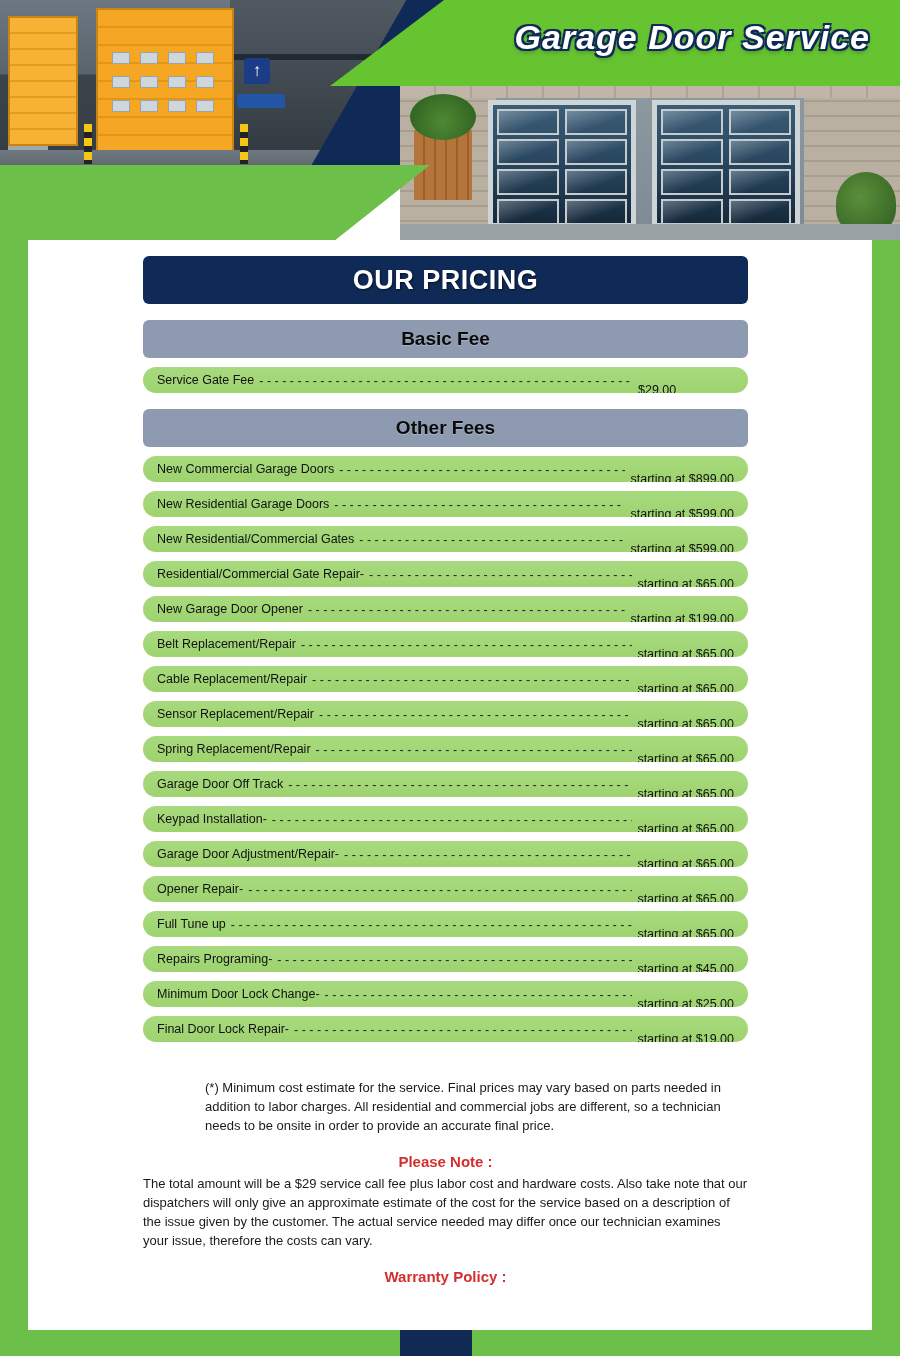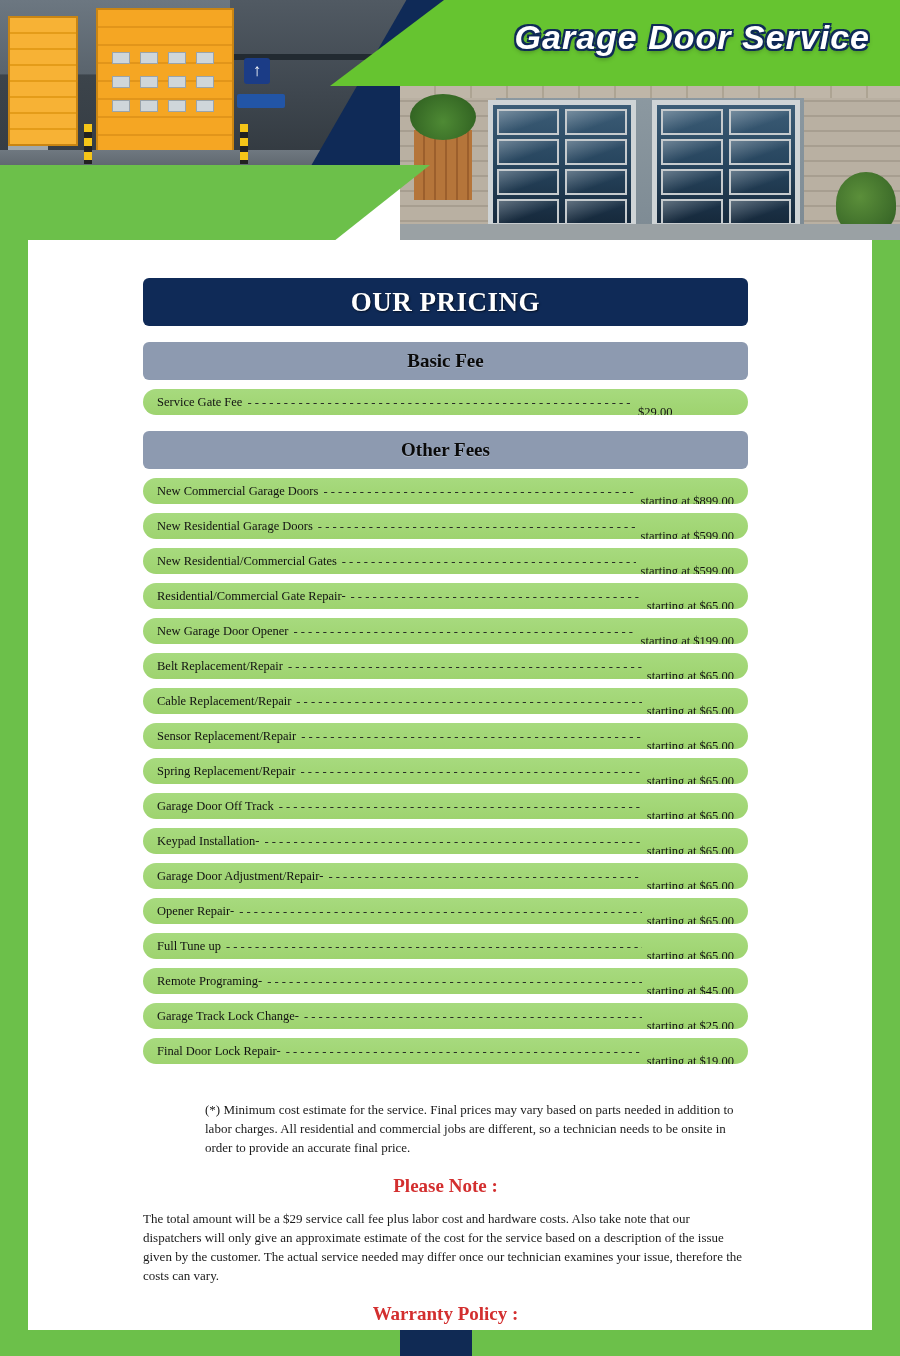--- a/index.html
+++ b/index.html
@@ -237,24 +237,23 @@
     left: 0; top: 165px;
     width: 430px; height: 75px;
     background: #6cc04a;
     clip-path: polygon(0 0, 100% 0, 78% 100%, 0 100%);
     z-index: 6;
   }
 
   
   .content {
     position: absolute;
-    left: 28px; top: 260px;
+    left: 28px; top: 238px;
     width: 835px;
     z-index: 7;
-    font-family: Liberation Serif, serif;
   }
 
   .title-bar {
     width: 605px;
     margin: 18px auto 0 auto;
     height: 48px;
     background: #0f2a57;
     border-radius: 6px;
     color: #fff;
     font-size: 27px;
@@ -314,25 +313,25 @@
     font-size: 13px;
     color: #1a1a1a;
     line-height: 19px;
   }
   .notes p { margin-bottom: 0; }
   .note-heading {
     color: #d32f2f;
     font-weight: bold;
     text-align: center;
     margin: 18px 0 2px 0;
-    font-size: 19px;
+    font-size: 15px;
   }
   .block-wide {
     width: 605px;
-    margin: 12px auto;
+    margin: 4px auto;
     font-size: 13px;
     line-height: 19px;
     color: #1a1a1a;
     padding-left: 0;
   }
   .warranty-line {
     width: 605px;
     margin: 0 auto;
     text-align: center;
     font-size: 13px;
@@ -493,26 +492,26 @@
       <span class="label">Opener Repair-</span>
       <span class="dots">- - - - - - - - - - - - - - - - - - - - - - - - - - - - - - - - - - - - - - - - - - - - - - - - - - - - - - - - - - - - - - - - - -</span>
       <span class="price">starting at $65.00</span>
     </div>
     <div class="row">
       <span class="label">Full Tune up</span>
       <span class="dots">- - - - - - - - - - - - - - - - - - - - - - - - - - - - - - - - - - - - - - - - - - - - - - - - - - - - - - - - - - - - - - - - - -</span>
       <span class="price">starting at $65.00</span>
     </div>
     <div class="row">
-      <span class="label">Remote Programing-</span>
+      <span class="label">Repairs Programing-</span>
       <span class="dots">- - - - - - - - - - - - - - - - - - - - - - - - - - - - - - - - - - - - - - - - - - - - - - - - - - - - - - - - - - - - - - - - - -</span>
       <span class="price">starting at $45.00</span>
     </div>
     <div class="row">
-      <span class="label">Garage Track Lock Change-</span>
+      <span class="label">Minimum Door Lock Change-</span>
       <span class="dots">- - - - - - - - - - - - - - - - - - - - - - - - - - - - - - - - - - - - - - - - - - - - - - - - - - - - - - - - - - - - - - - - - -</span>
       <span class="price">starting at $25.00</span>
     </div>
     <div class="row">
       <span class="label">Final Door Lock Repair-</span>
       <span class="dots">- - - - - - - - - - - - - - - - - - - - - - - - - - - - - - - - - - - - - - - - - - - - - - - - - - - - - - - - - - - - - - - - - -</span>
       <span class="price">starting at $19.00</span>
     </div>
 
     <div class="notes">

